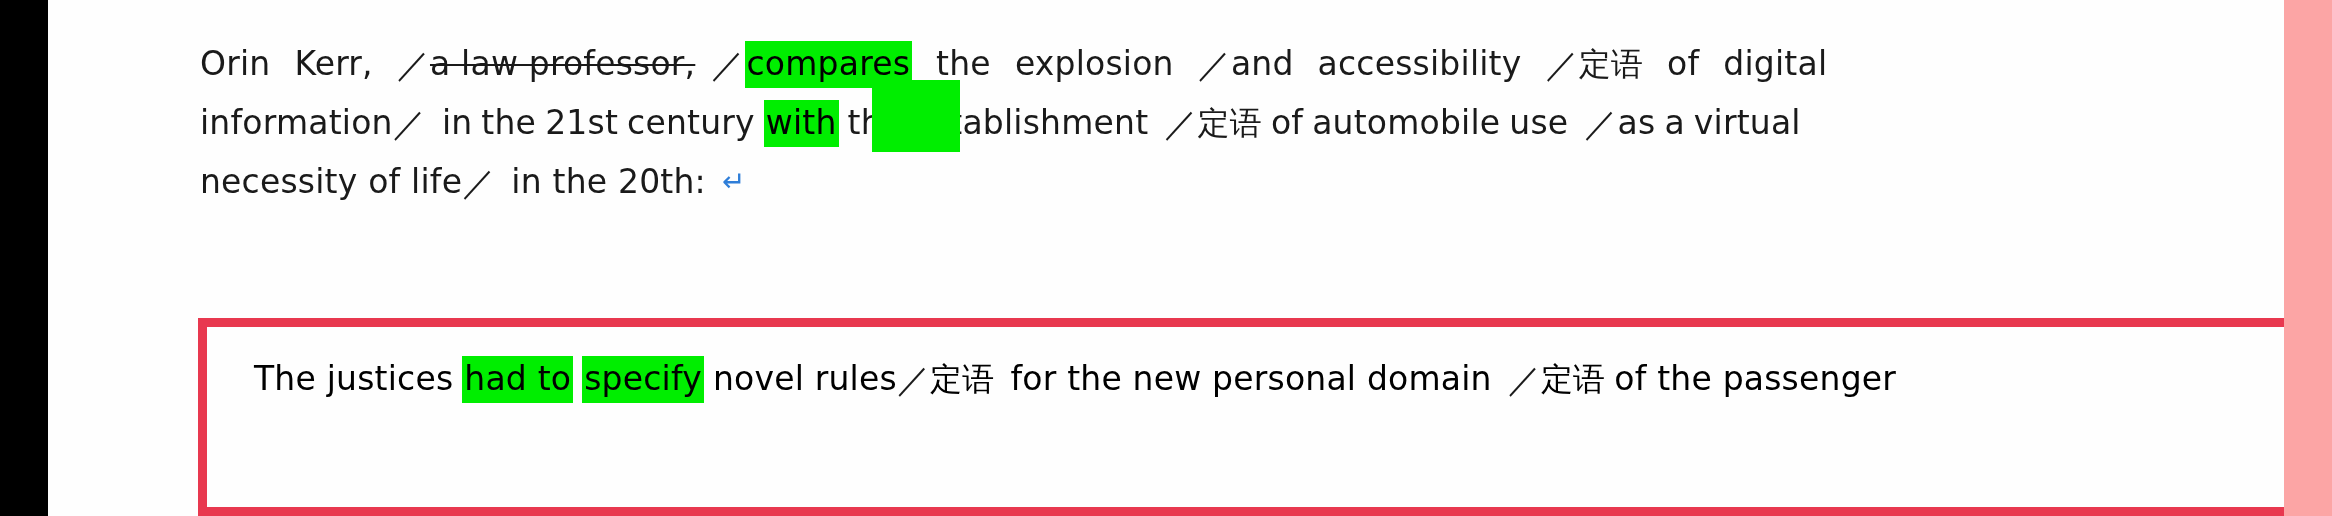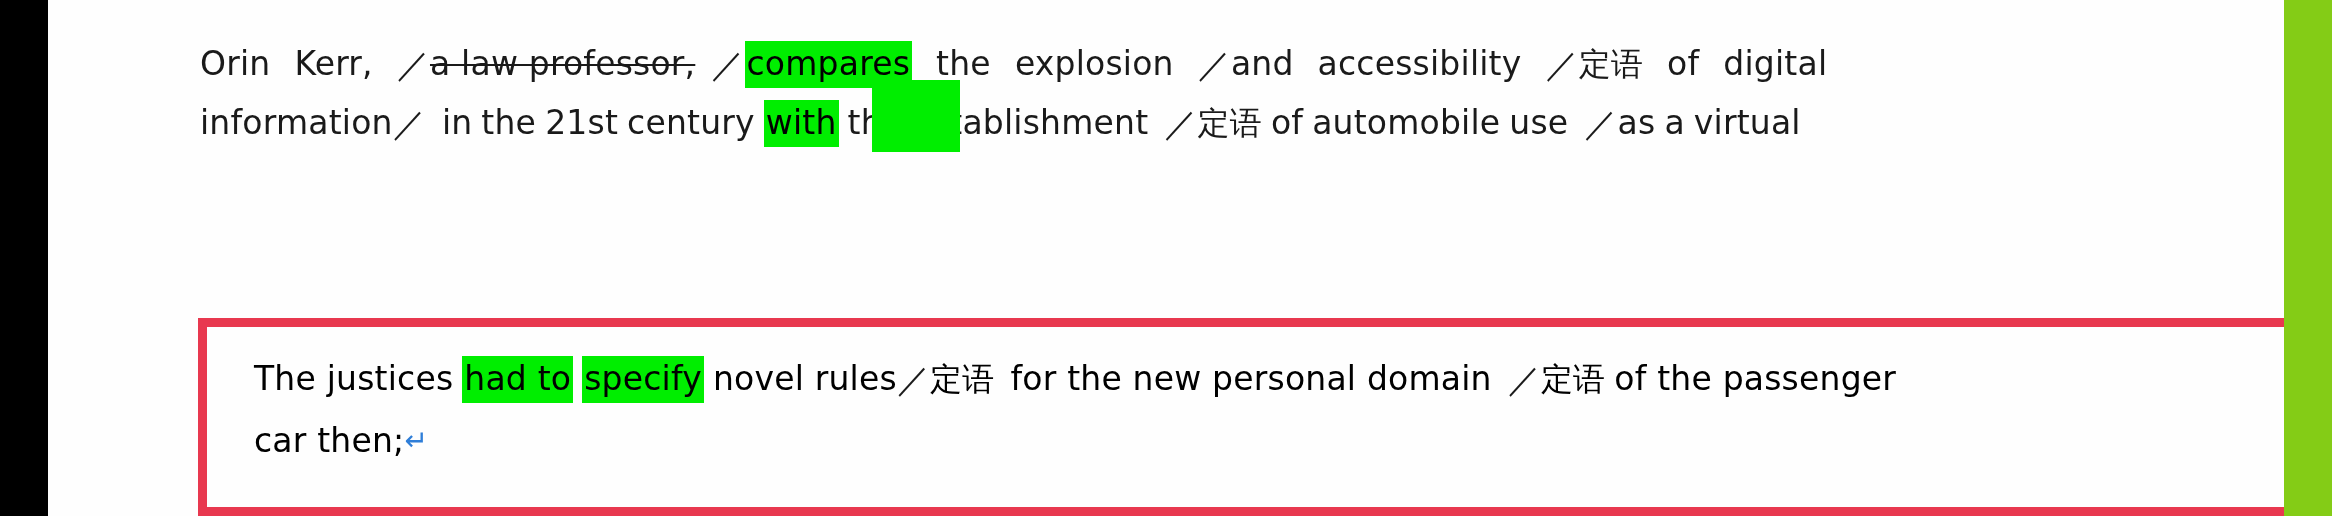--- a/index.html
+++ b/index.html
@@ -5,21 +5,21 @@
   html,body{margin:0;padding:0;}
   body{
     width:2332px;height:516px;
     background:#000;
     font-family:"DejaVu Sans","Liberation Sans",sans-serif;
     overflow:hidden;
   }
   #page{
     position:relative;
     width:2332px;height:516px;
-    background:#84cc16;
+    background:#fca5a5;
   }
   
   .sheet{
     position:absolute;
     left:48px; top:0;
     width:2236px; height:516px;
     background:#fefefe;
     overflow:hidden;
   }
   .bar{
@@ -122,34 +122,34 @@
       <div class="line line-justified" style="top:34px;">
         <span class="w">Orin</span><span class="sp-l"></span><span class="w">Kerr,</span><span class="sp-l"></span><span class="slash">／</span><span class="w strike">a law professor,</span><span class="sp-m"></span><span class="slash">／</span><span class="hl">compares</span><span class="sp-l"></span><span class="w">the</span><span class="sp-l"></span><span class="w">explosion</span><span class="sp-l"></span><span class="slash">／</span><span class="w">and</span><span class="sp-l"></span><span class="w">accessibility</span><span class="sp-l"></span><span class="slash">／</span><span class="cn">定语</span><span class="sp-l"></span><span class="w">of</span><span class="sp-l"></span><span class="w">digital</span>
       </div>
 
       <div class="hl-tall" style="left:672px; top:80px; width:88px; height:72px;"></div>
 
       <div class="line line-justified" style="top:34px;">
         <span class="w">information</span><span class="slash">／</span><span class="sp-m"></span><span class="w">in</span><span class="sp-s"></span><span class="w">the</span><span class="sp-s"></span><span class="w">21st</span><span class="sp-s"></span><span class="w">century</span><span class="sp-s"></span><span class="hl">with</span><span class="sp-s"></span><span class="w">the</span><span class="sp-s"></span><span class="w">establishment</span><span class="sp-m"></span><span class="slash">／</span><span class="cn">定语</span><span class="sp-s"></span><span class="w">of</span><span class="sp-s"></span><span class="w">automobile</span><span class="sp-s"></span><span class="w">use</span><span class="sp-m"></span><span class="slash">／</span><span class="w">as</span><span class="sp-s"></span><span class="w">a</span><span class="sp-s"></span><span class="w">virtual</span>
       </div>
 
+      <div class="line" style="top:34px;">
+        <span class="w">necessity of life</span><span class="slash">／</span><span class="sp-m"></span><span class="w">in the 20th:</span><span class="sp-m"></span><span class="ret">↵</span>
+      </div>
 
     </div>
 
     <div class="redbox"></div>
 
     <div class="boxed-body">
 
       <div class="line">
         <span class="w">The justices</span><span class="sp-s"></span><span class="hl">had to</span><span class="sp-s"></span><span class="hl">specify</span><span class="sp-s"></span><span class="w">novel rules</span><span class="slash">／</span><span class="cn">定语</span><span class="sp-m"></span><span class="w">for the new personal domain</span><span class="sp-m"></span><span class="slash">／</span><span class="cn">定语</span><span class="sp-s"></span><span class="w">of the passenger</span>
       </div>
 
-      <div class="line">
-        <span class="w">car then;</span><span class="ret">↵</span>
-      </div>
 
     </div>
 
   </div>
 
   <div class="bar bar-right"></div>
 
 </div>
 
 </body></html>

